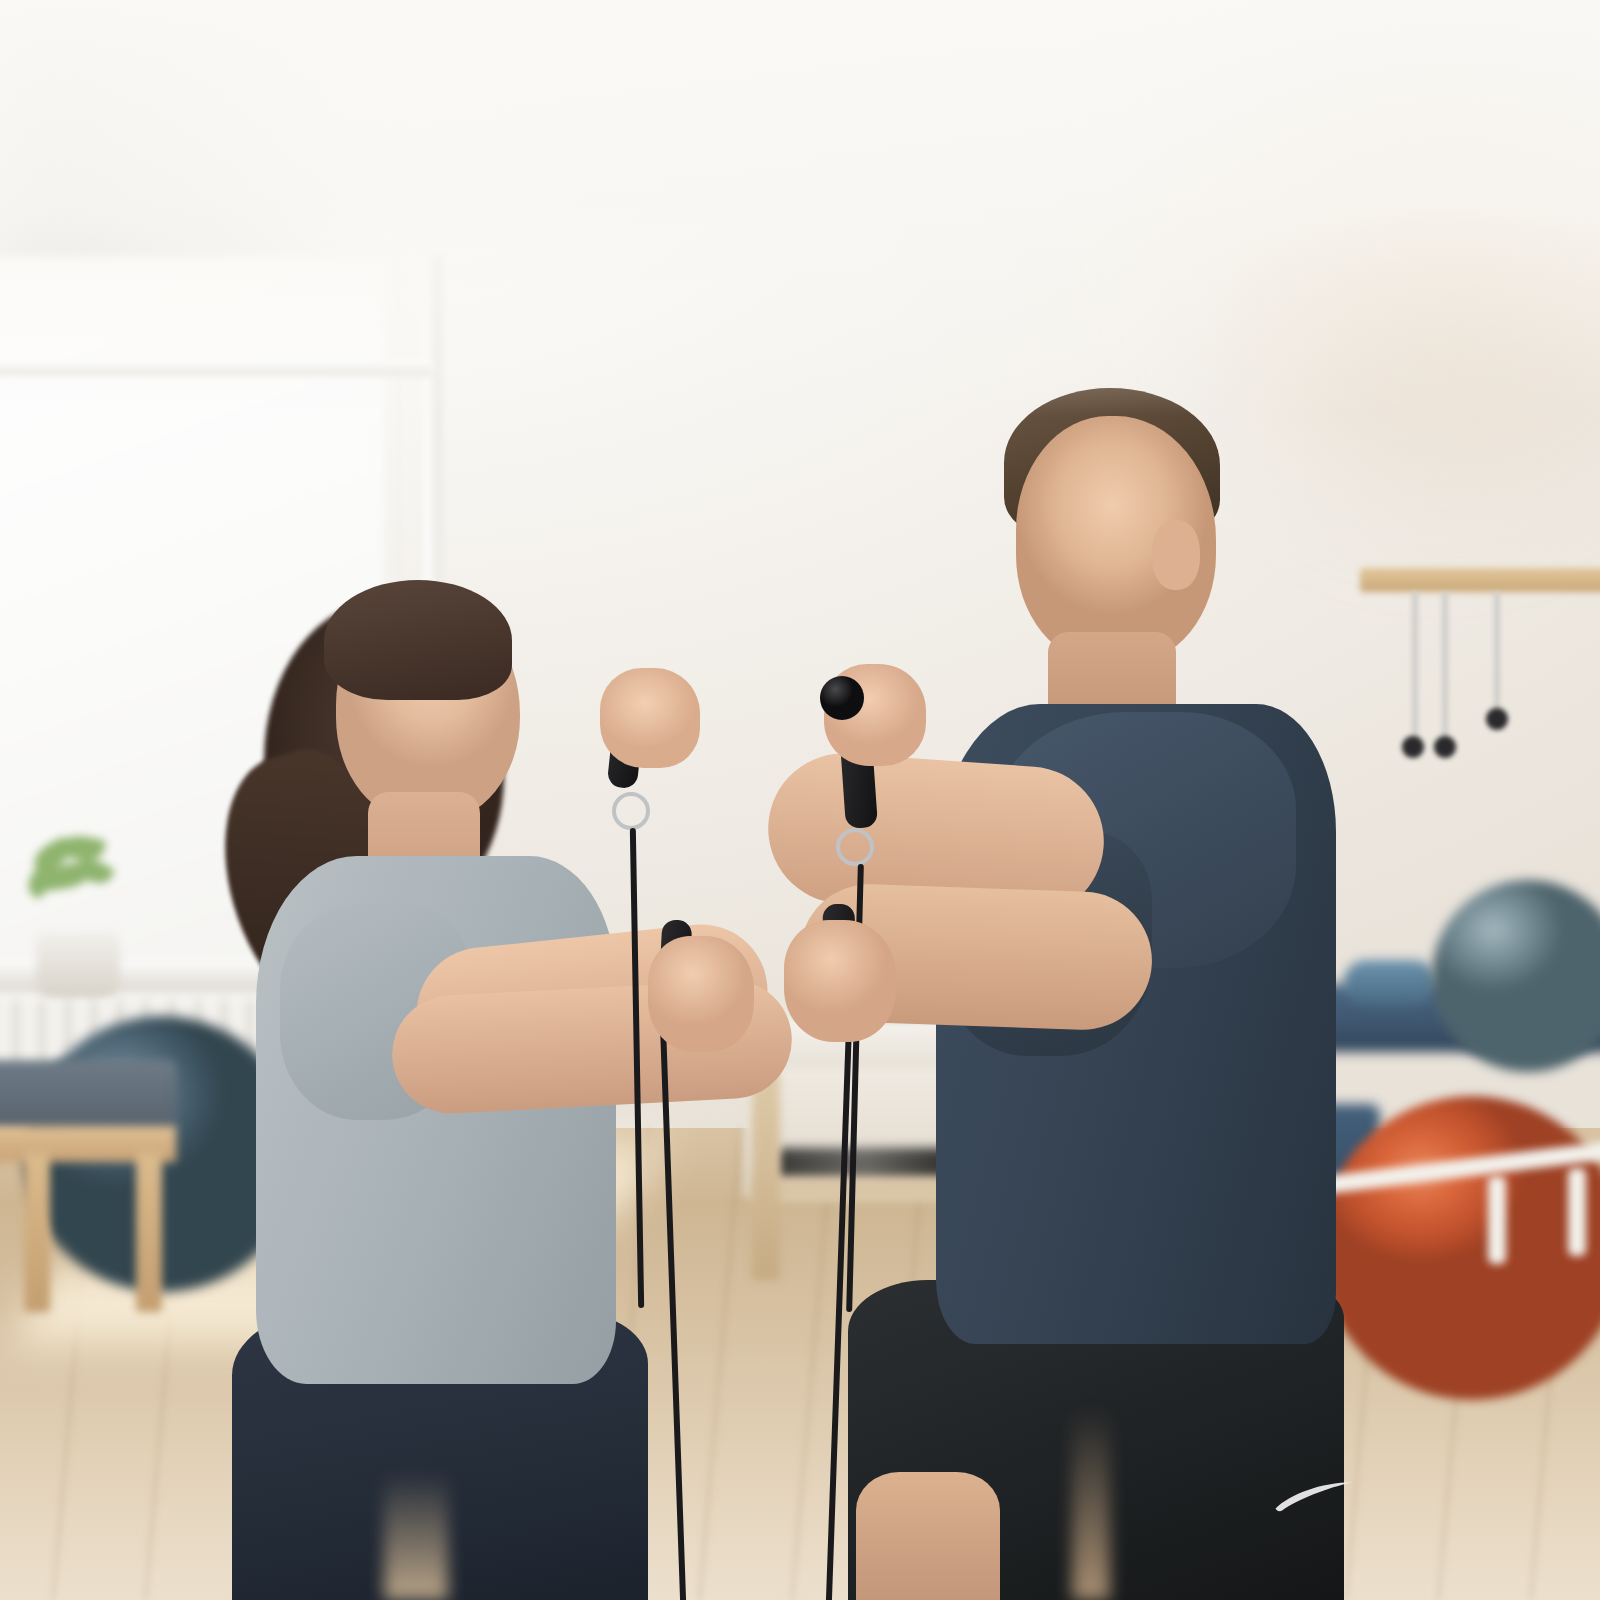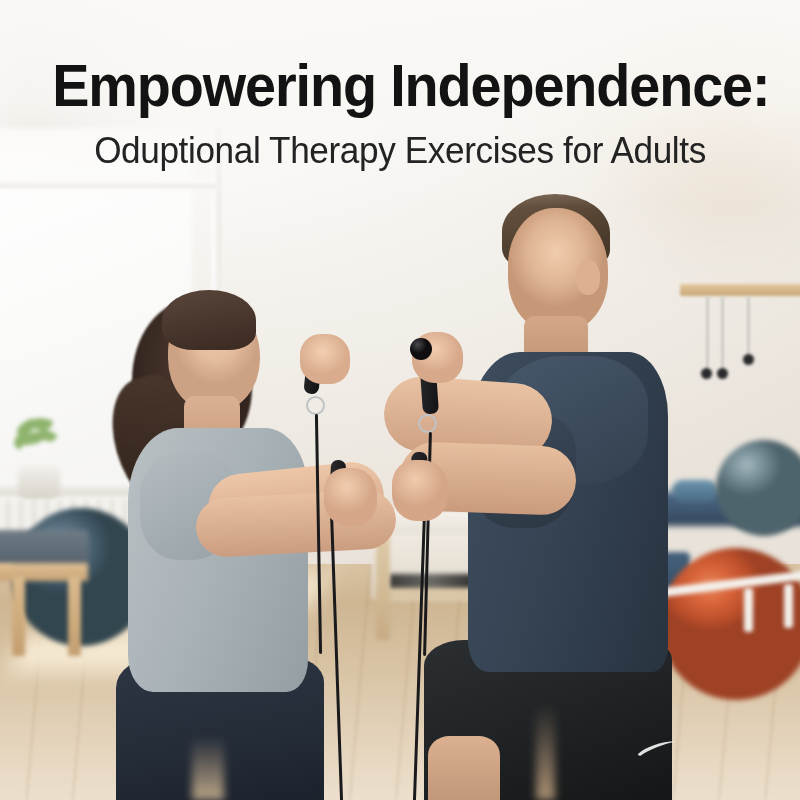--- a/index.html
+++ b/index.html
@@ -458,18 +458,14 @@
 
     <div class="w-hand-hi"></div>
     <div class="m-hand-hi"></div>
     <div class="knob" style="left:51.3%;top:42.2%;width:22px;height:22px"></div>
     <div class="w-hand-lo"></div>
     <div class="m-hand-lo"></div>
 
     <div class="top-fade"></div>
   </div>
 
-  <div class="headline">
-    <h1 class="title">Empowering Independence:</h1>
-    <p class="subtitle">Oduptional Therapy Exercises for Adults</p>
-  </div>
 
 </div>
 
 </body></html>

